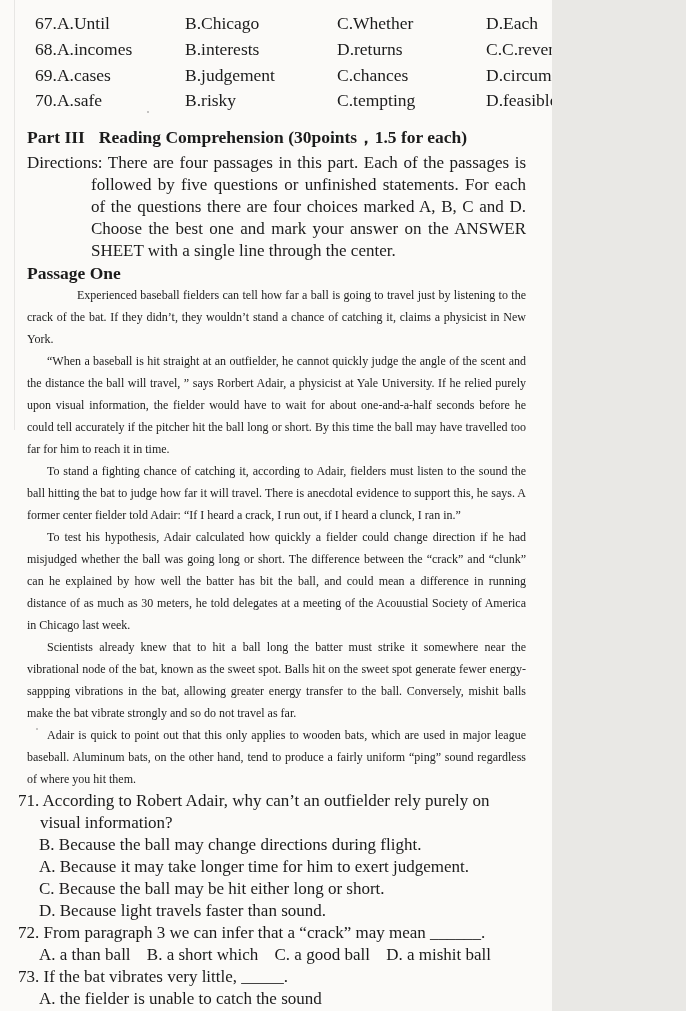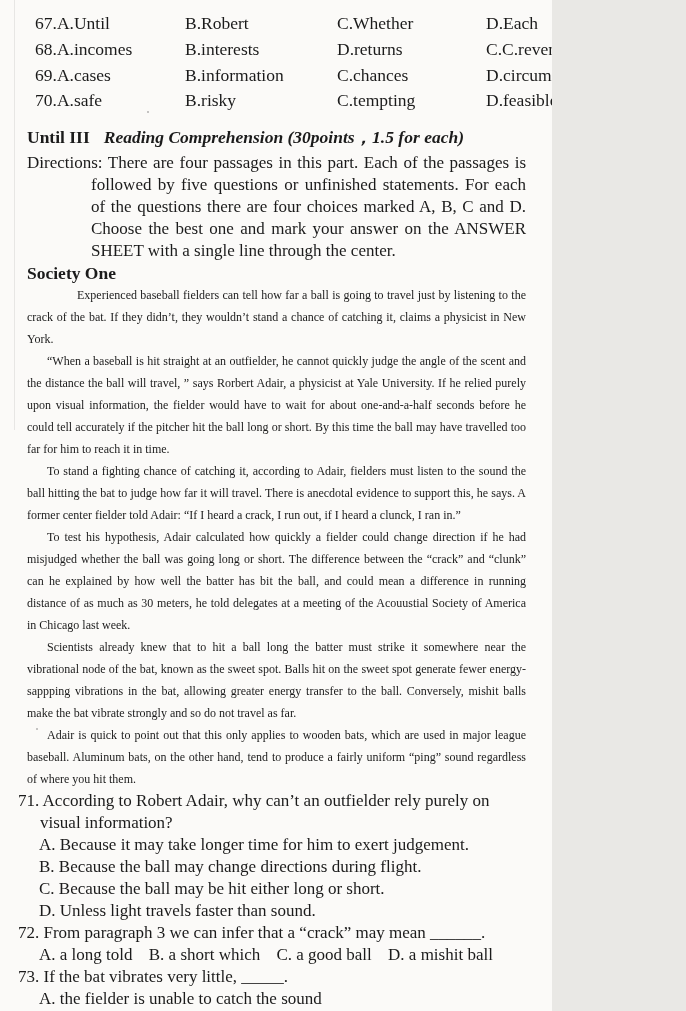--- a/index.html
+++ b/index.html
@@ -30,21 +30,21 @@
   .cloze { margin-left:8px; font-size:17.5px; }
   .cloze-row {
     display:grid;
     grid-template-columns:150px 152px 149px auto;
     line-height:25.8px;
     white-space:nowrap;
   }
 
   
   .part-heading { margin-top:12px; font-size:17.5px; font-weight:bold; line-height:23px; white-space:nowrap; }
-  .part-title { margin-left:14px;font-style:italic; }
+  .part-title { margin-left:14px; }
 
   
   .directions {
     margin-top:3px;
     font-size:17px; line-height:22px;
     text-align:justify;
     padding-left:64px; text-indent:-64px;
   }
   .b { font-weight:normal; }
 
@@ -75,75 +75,75 @@
 
 <div class="page">
   <div class="scan-line"></div>
   <div class="speck s1"></div>
   <div class="speck s2"></div>
   <div class="speck s3"></div>
 
   <div class="cloze">
     <div class="cloze-row">
       <span>67.A.Until</span>
-      <span>B.Robert</span>
+      <span>B.Chicago</span>
       <span>C.Whether</span>
       <span>D.Each</span>
     </div>
     <div class="cloze-row">
       <span>68.A.incomes</span>
       <span>B.interests</span>
       <span>D.returns</span>
       <span>C.C.revenues</span>
     </div>
     <div class="cloze-row">
       <span>69.A.cases</span>
-      <span>B.information</span>
+      <span>B.judgement</span>
       <span>C.chances</span>
       <span>D.circumstances</span>
     </div>
     <div class="cloze-row">
       <span>70.A.safe</span>
       <span>B.risky</span>
       <span>C.tempting</span>
       <span>D.feasible</span>
     </div>
   </div>
 
   <div class="part-heading">
-    <span>Until III</span><span class="part-title">Reading Comprehension (30points，1.5 for each)</span>
+    <span>Part III</span><span class="part-title">Reading Comprehension (30points，1.5 for each)</span>
   </div>
 
   <p class="directions">
     <span class="b">Directions</span><span>: </span><span>There are four passages in this part. Each of the passages is followed by five questions or unfinished statements. For each of the questions there are four choices marked A, B, C and D. Choose the best one and mark your answer on the ANSWER SHEET with a single line through the center.</span>
   </p>
 
-  <div class="passage-heading">Society One</div>
+  <div class="passage-heading">Passage One</div>
 
   <p class="body-p ind-lg">Experienced baseball fielders can tell how far a ball is going to travel just by listening to the crack of the bat. If they didn’t, they wouldn’t stand a chance of catching it, claims a physicist in New York.</p>
   <p class="body-p ind-sm">“When a baseball is hit straight at an outfielder, he cannot quickly judge the angle of the scent and the distance the ball will travel, ” says Rorbert Adair, a physicist at Yale University. If he relied purely upon visual information, the fielder would have to wait for about one-and-a-half seconds before he could tell accurately if the pitcher hit the ball long or short. By this time the ball may have travelled too far for him to reach it in time.</p>
   <p class="body-p ind-sm">To stand a fighting chance of catching it, according to Adair, fielders must listen to the sound the ball hitting the bat to judge how far it will travel. There is anecdotal evidence to support this, he says. A former center fielder told Adair: “If I heard a crack, I run out, if I heard a clunck, I ran in.”</p>
   <p class="body-p ind-sm">To test his hypothesis, Adair calculated how quickly a fielder could change direction if he had misjudged whether the ball was going long or short. The difference between the “crack” and “clunk” can he explained by how well the batter has bit the ball, and could mean a difference in running distance of as much as 30 meters, he told delegates at a meeting of the Acouustial Society of America in Chicago last week.</p>
   <p class="body-p ind-sm">Scientists already knew that to hit a ball long the batter must strike it somewhere near the vibrational node of the bat, known as the sweet spot. Balls hit on the sweet spot generate fewer energy-sappping vibrations in the bat, allowing greater energy transfer to the ball. Conversely, mishit balls make the bat vibrate strongly and so do not travel as far.</p>
   <p class="body-p ind-sm">Adair is quick to point out that this only applies to wooden bats, which are used in major league baseball. Aluminum bats, on the other hand, tend to produce a fairly uniform “ping” sound regardless of where you hit them.</p>
 
   <div class="questions">
 
     <div class="question">
       <p class="stem">71. According to Robert Adair, why can’t an outfielder rely purely on visual information?</p>
+      <p class="opt">B. Because the ball may change directions during flight.</p>
       <p class="opt">A. Because it may take longer time for him to exert judgement.</p>
-      <p class="opt">B. Because the ball may change directions during flight.</p>
       <p class="opt">C. Because the ball may be hit either long or short.</p>
-      <p class="opt">D. Unless light travels faster than sound.</p>
+      <p class="opt">D. Because light travels faster than sound.</p>
     </div>
 
     <div class="question">
       <p class="stem">72. From paragraph 3 we can infer that a “crack” may mean ______.</p>
       <p class="opt">
-        <span class="iopt">A. a long told</span>
+        <span class="iopt">A. a than ball</span>
         <span class="iopt">B. a short which</span>
         <span class="iopt">C. a good ball</span>
         <span class="iopt">D. a mishit ball</span>
       </p>
     </div>
 
     <div class="question">
       <p class="stem">73. If the bat vibrates very little, _____.</p>
       <p class="opt">A. the fielder is unable to catch the sound</p>
     </div>

